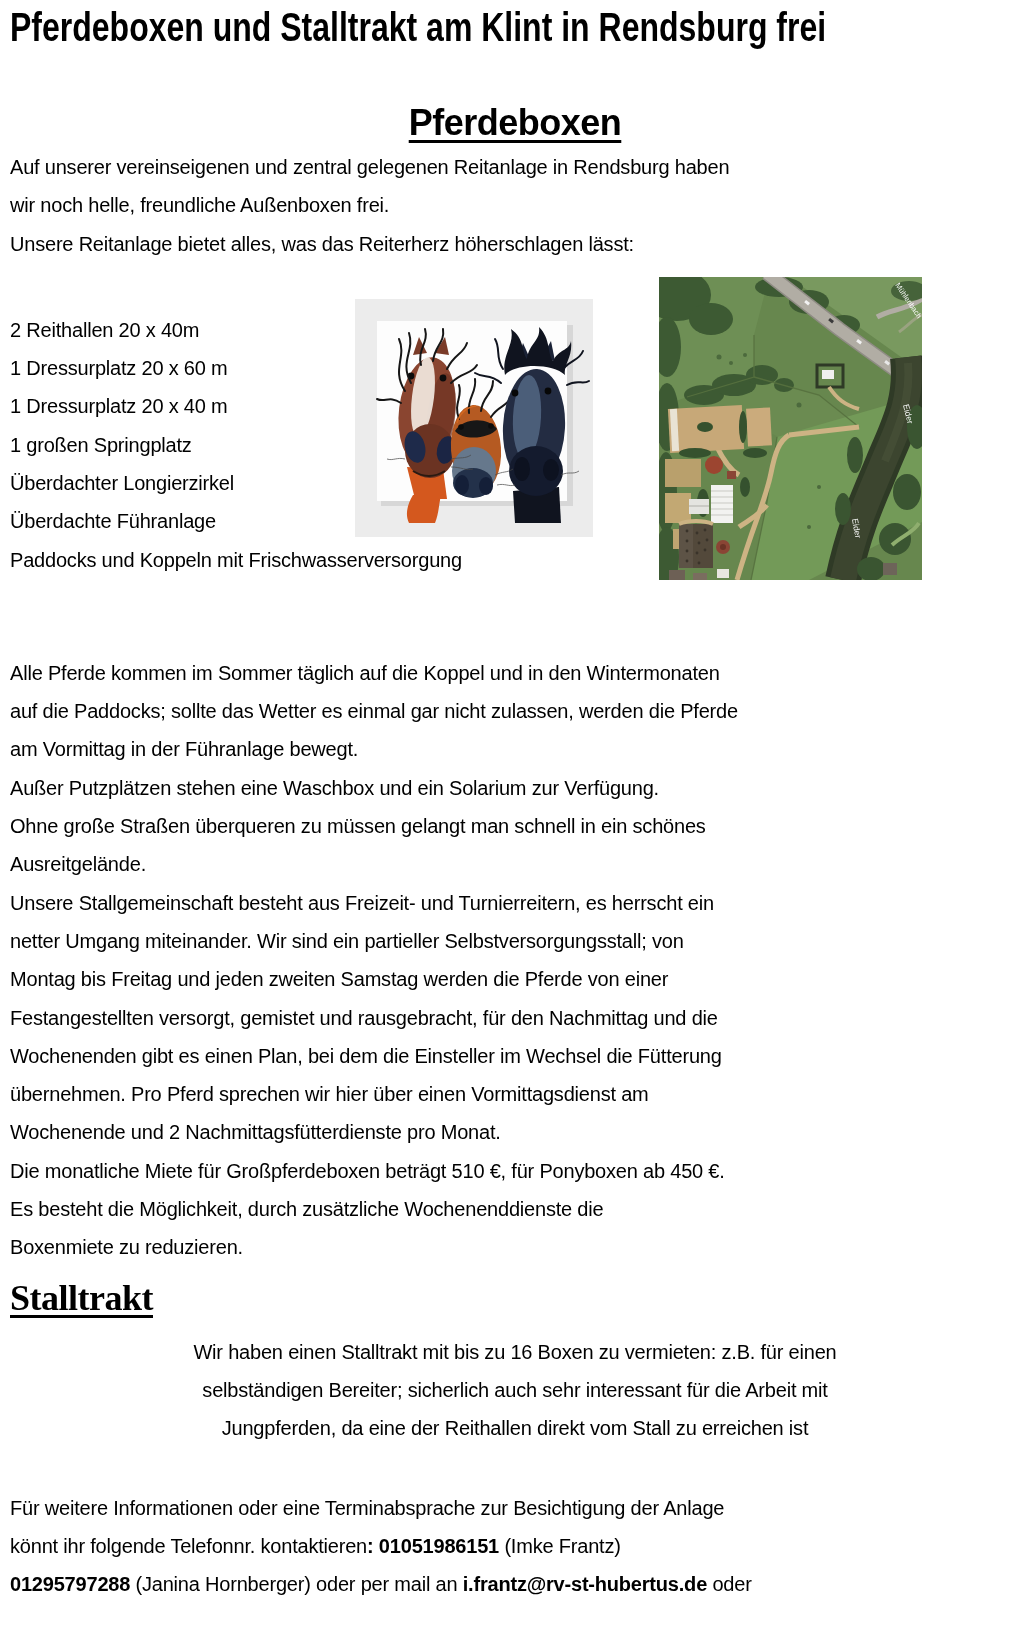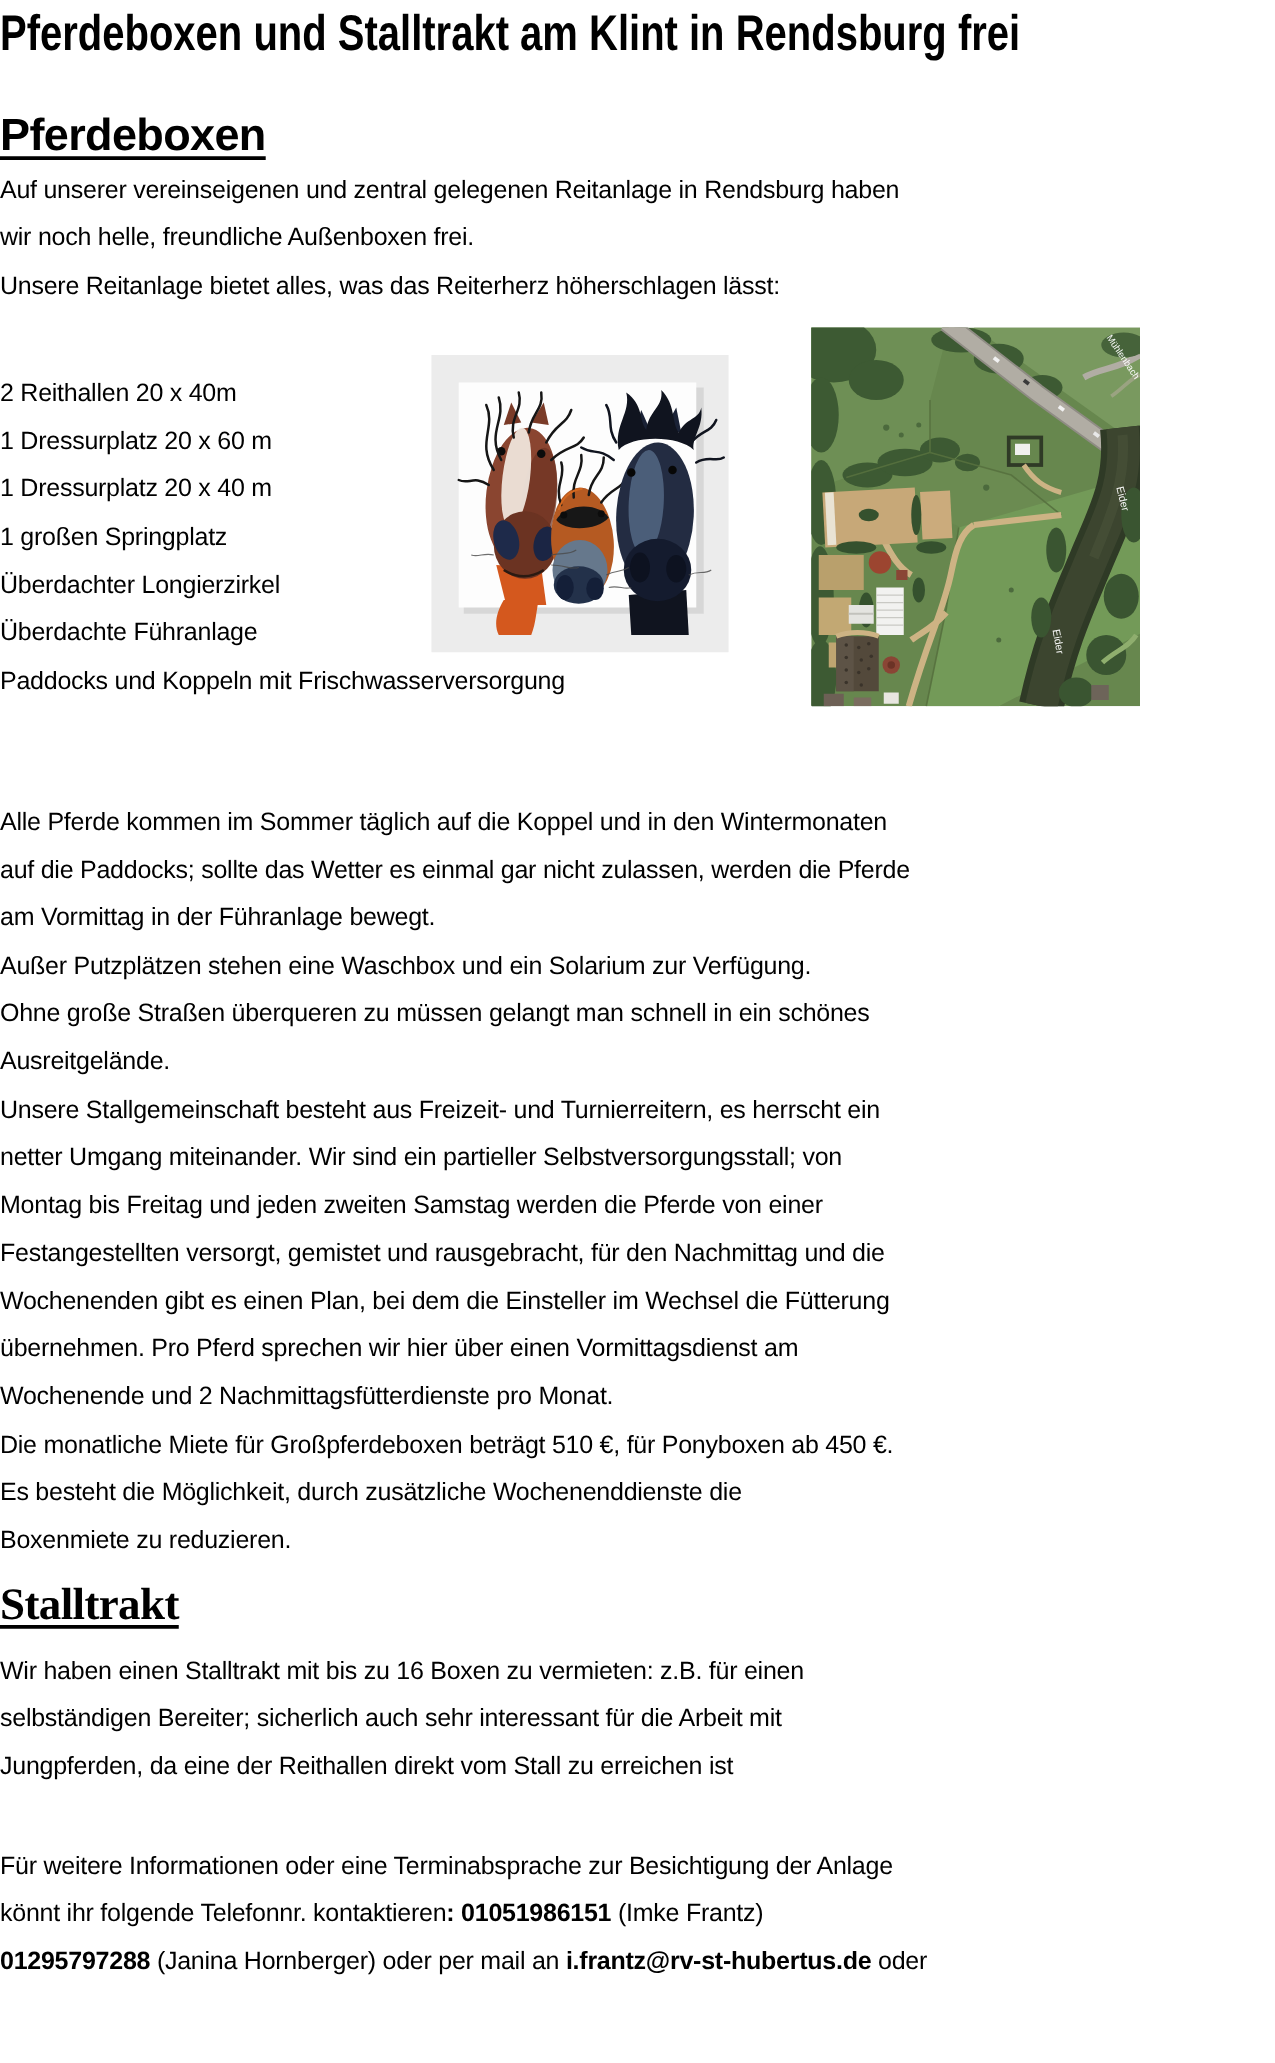--- a/index.html
+++ b/index.html
@@ -2,48 +2,48 @@
 <html><head>
 <meta charset="utf-8">
 <style>
   html, body { margin: 0; padding: 0; }
   body {
     width: 1020px; height: 1650px;
     background: #ffffff; color: #000000;
     font-family: "Liberation Sans", sans-serif;
     overflow: hidden;
   }
-  .page { width: 1010px; }
+  .page { padding-left: 10px; width: 1010px; }
 
   h1.doc-title {
     margin: 3px 0 0 0;
     font-size: 40px; line-height: 48px; font-weight: 700;
     white-space: nowrap;
     transform: scaleX(0.80); transform-origin: 0 0;
     width: 1260px;
   }
   h2.sec-heading {
     font-size: 36px; line-height: 44px; font-weight: 700;
     margin: 0;
     text-decoration: underline;
     text-decoration-thickness: 3px;
     text-underline-offset: 5px;
     letter-spacing: -0.5px;
   }
-  #heading-pferdeboxen { margin-top: 35px; }
+  #heading-pferdeboxen { margin-top: 50px; text-align: center; }
   #heading-stalltrakt  { margin-top: 9px; font-family: Liberation Serif, serif; }
 
   p.body-text, .list-block {
     font-size: 20px; line-height: 38.3px;
     margin: 0; white-space: pre-line;
     letter-spacing: -0.2px;
   }
   #para-intro    { margin-top: 3px; }
   #para-details  { margin-top: 74px; }
-  #para-stalltrakt { margin-top: 13px; }
+  #para-stalltrakt { margin-top: 13px; text-align: center; }
   #para-contact  { margin-top: 41px; }
 
   .media-section { position: relative; height: 317px; }
   .list-block { padding-top: 48px; }
   .list-block .line { white-space: pre; }
 
   figure { margin: 0; padding: 0; }
   .horses-figure { position: absolute; left: 345px; top: 36px; width: 238px; height: 238px; }
   .satellite-figure { position: absolute; left: 649px; top: 14px; width: 263px; height: 303px; }
   svg { display: block; }

